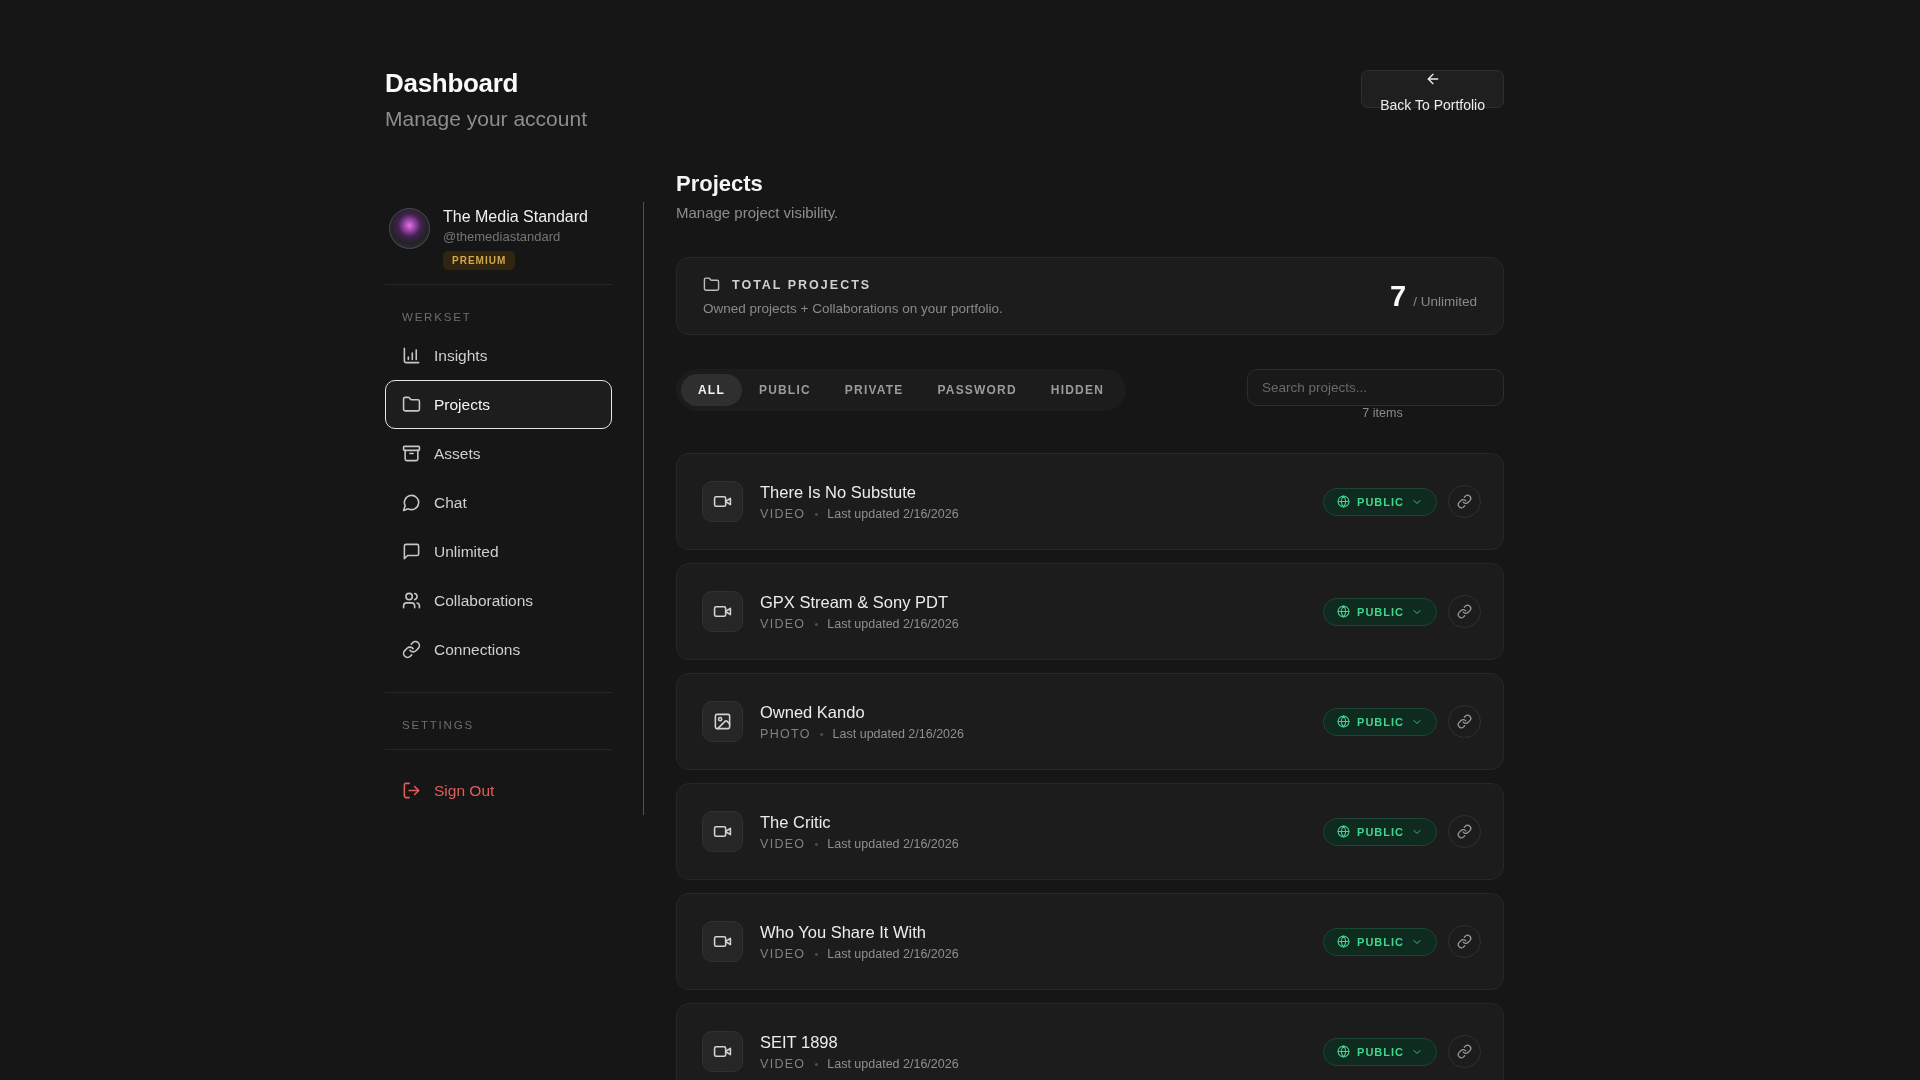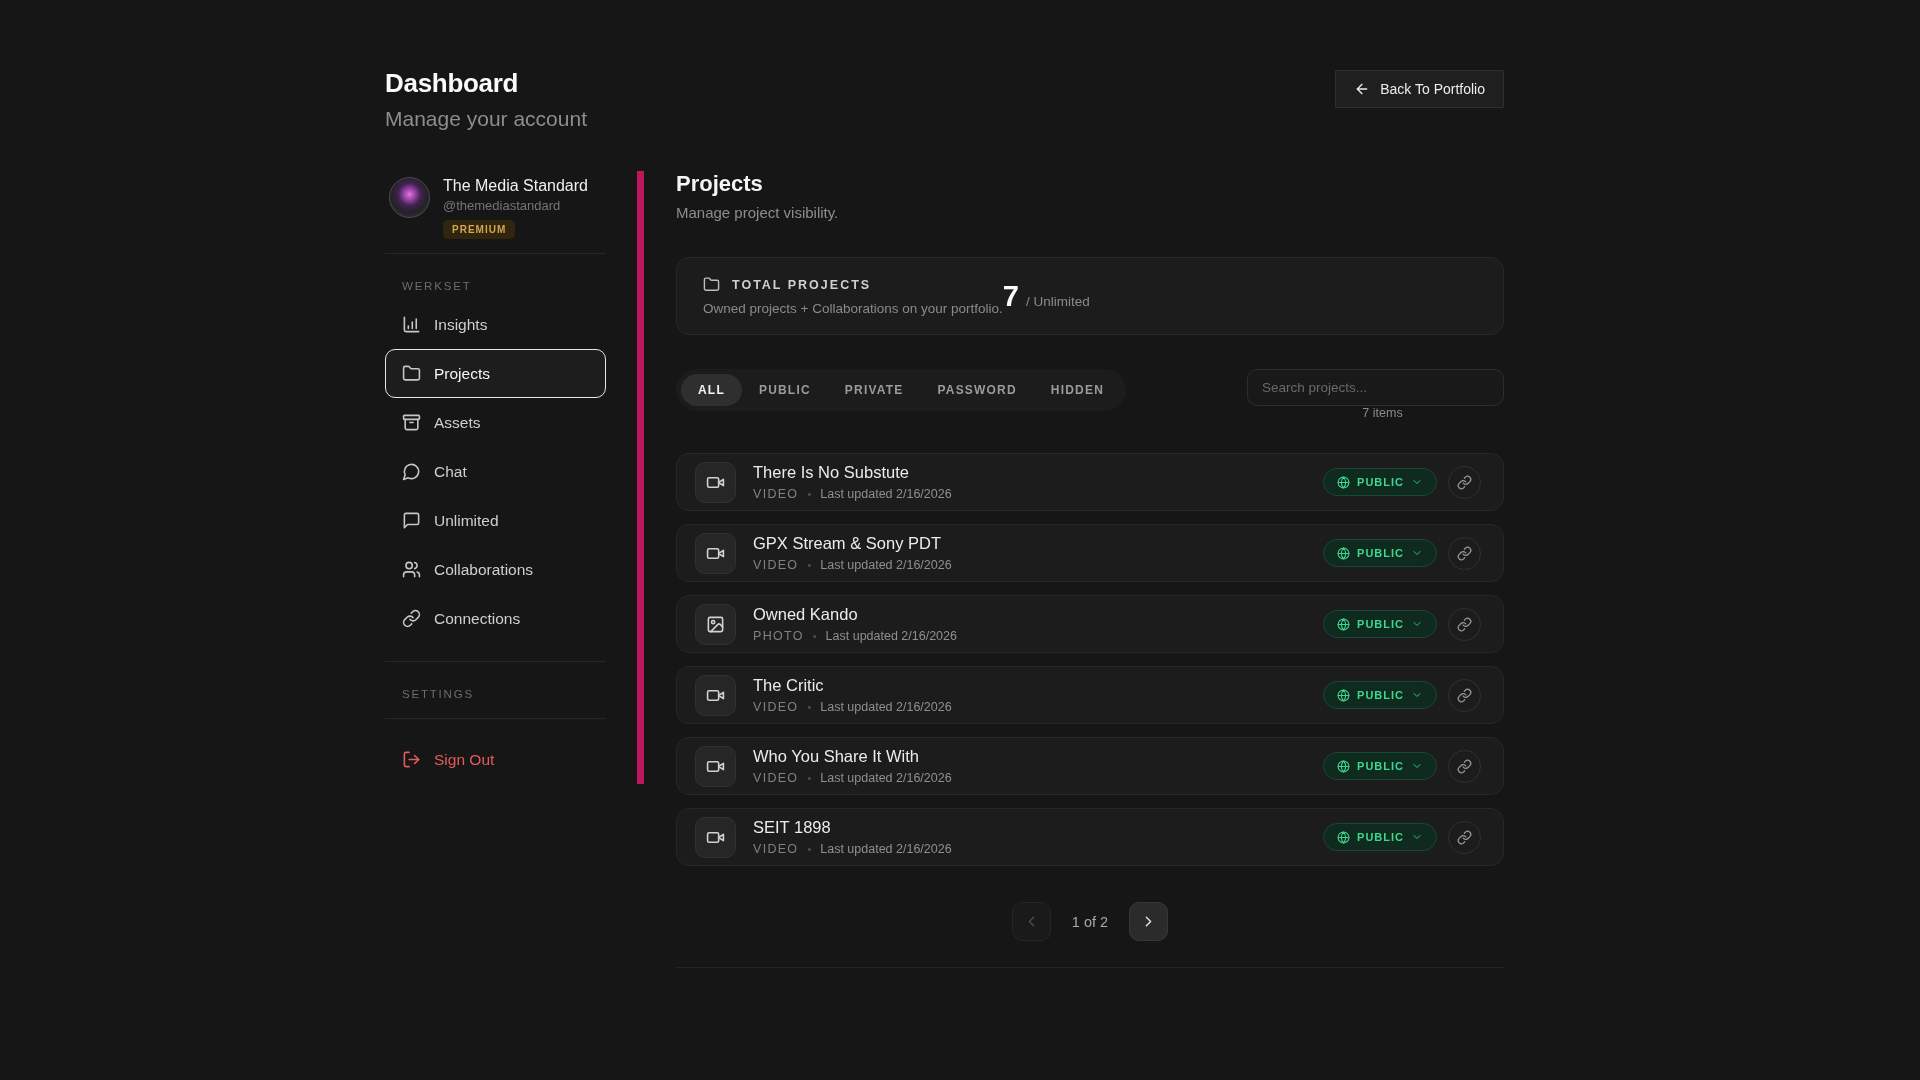--- a/index.html
+++ b/index.html
@@ -8,26 +8,26 @@
   .page { width:1920px; height:1080px; background:#161616; overflow:hidden; position:relative; }
   .container { width:1119px; margin-left:385px; padding-top:68px; }
 
   .icon { fill:none; stroke:currentColor; stroke-width:2; stroke-linecap:round; stroke-linejoin:round; flex:none; display:block; }
 
   
   .page-header { display:flex; justify-content:space-between; align-items:flex-start; }
   .page-title { font-size:26px; font-weight:700; color:#fafafa; letter-spacing:-0.3px; }
   .page-subtitle { margin-top:8px; font-size:21px; color:#8d8d8d; }
   .back-btn { display:flex; align-items:center; gap:10px; height:38px; padding:0 18px; background:#1f1f1f;
-              border:1px solid #2f2f2f; border-radius:1px; color:#ececec; font-size:14px; font-family:inherit; cursor:pointer; margin-top:2px; }
+              border:1px solid #2f2f2f; border-radius:7px; color:#ececec; font-size:14px; font-family:inherit; cursor:pointer; margin-top:2px;flex-direction:column; }
   .back-btn .icon { width:16px; height:16px; }
 
   
   .body { display:flex; margin-top:40px; }
-  .sidebar { width:259px; padding-right:31px; border-right:7px solid #be185d; align-self:flex-start; }
+  .sidebar { width:259px; padding-right:31px; border-right:1px solid #be185d; align-self:flex-start;margin-top:31px; }
   .main { flex:1; padding-left:32px; }
 
   
   .profile { display:flex; gap:13px; padding-top:6px; padding-left:4px; }
   .avatar { width:41px; height:41px; border-radius:50%; flex:none; border:1px solid #4a4a52;
             background: radial-gradient(circle at 50% 42%, #e07ad2 0%, #a449b4 16%, #41224e 38%, #222227 62%, #3d3d44 100%); }
   .profile-name { font-size:16px; font-weight:500; color:#f0f0f0; }
   .profile-handle { font-size:13px; color:#757575; margin-top:3px; }
   .premium-badge { display:inline-block; margin-top:7px; font-size:10px; font-weight:700; letter-spacing:1px;
                    color:#d2a64c; background:#30250f; padding:4px 9px; border-radius:5px; }
@@ -40,43 +40,43 @@
   .nav-item .icon { width:19px; height:19px; color:#c6c6c6; }
   .nav-item.active { border-color:#e6e6e6; background:#1d1d1d; color:#f5f5f5; }
   .nav-item.signout { margin-top:16px; color:#e25c5c; }
   .nav-item.signout .icon { color:#e25c5c; }
 
   
   .main-heading { font-size:22px; font-weight:600; color:#f5f5f5; }
   .main-sub { margin-top:7px; font-size:15px; color:#8d8d8d; }
 
   .total-card { margin-top:36px; background:#1c1c1c; border:1px solid #272727; border-radius:13px;
-                padding:18px 26px; display:flex; align-items:center; }
+                padding:18px 26px; display:flex; justify-content:space-between; align-items:center; }
   .total-label-row { display:flex; align-items:center; gap:12px; }
   .total-label-row .icon { width:17px; height:17px; color:#bdbdbd; }
   .total-label { font-size:12.5px; font-weight:700; letter-spacing:2px; color:#d0d0d0; }
   .total-desc { margin-top:8px; font-size:13.5px; color:#8a8a8a; }
   .total-right { display:flex; align-items:baseline; gap:7px; }
   .total-count { font-size:29px; font-weight:700; color:#fafafa; }
   .total-limit { font-size:13.5px; color:#8a8a8a; }
 
   .toolbar { margin-top:34px; display:flex; justify-content:space-between; align-items:flex-start; }
   .filters { display:flex; background:#1c1c1c; border-radius:999px; padding:5px; }
   .filter { border:none; background:transparent; color:#9b9b9b; font-size:12px; font-weight:600; letter-spacing:1.2px;
             padding:9px 17px; border-radius:999px; font-family:inherit; cursor:pointer; }
   .filter.active { background:#2f2f2f; color:#f2f2f2; }
   .search-area { display:flex; align-items:center;flex-direction:column; }
   .search { width:257px; height:37px; background:#191919; border:1px solid #2d2d2d; border-radius:10px;
             padding:0 14px; color:#d6d6d6; font-size:13.5px; font-family:inherit; outline:none; }
   .search::placeholder { color:#6a6a6a; }
   .items-count { font-size:12.5px; color:#8a8a8a; margin-left:14px; }
 
   .project-list { margin-top:33px; display:flex; flex-direction:column; gap:13px; }
-  .project-row { height:58px; background:#1c1c1c; border:1px solid #272727; border-radius:13px;
-                 display:flex; align-items:center; justify-content:space-between; padding:0 22px 0 18px; }
+  .project-row { height:97px; background:#1c1c1c; border:1px solid #272727; border-radius:13px;
+                 display:flex; align-items:center; justify-content:space-between; padding:0 22px 0 25px; }
   .row-left { display:flex; align-items:center; gap:17px; }
   .thumb { width:41px; height:41px; border-radius:10px; background:#262626; border:1px solid #313131;
            display:flex; align-items:center; justify-content:center; color:#d2d2d2; }
   .thumb .icon { width:19px; height:19px; }
   .row-title { font-size:16.5px; font-weight:500; color:#ececec; }
   .row-meta { display:flex; align-items:center; gap:9px; margin-top:5px; font-size:12.5px; }
   .row-type { letter-spacing:1.3px; color:#818181; font-weight:500; }
   .meta-dot { color:#4f4f4f; font-size:11px; }
   .row-updated { color:#8f8f8f; }
   .row-right { display:flex; align-items:center; gap:11px; }

